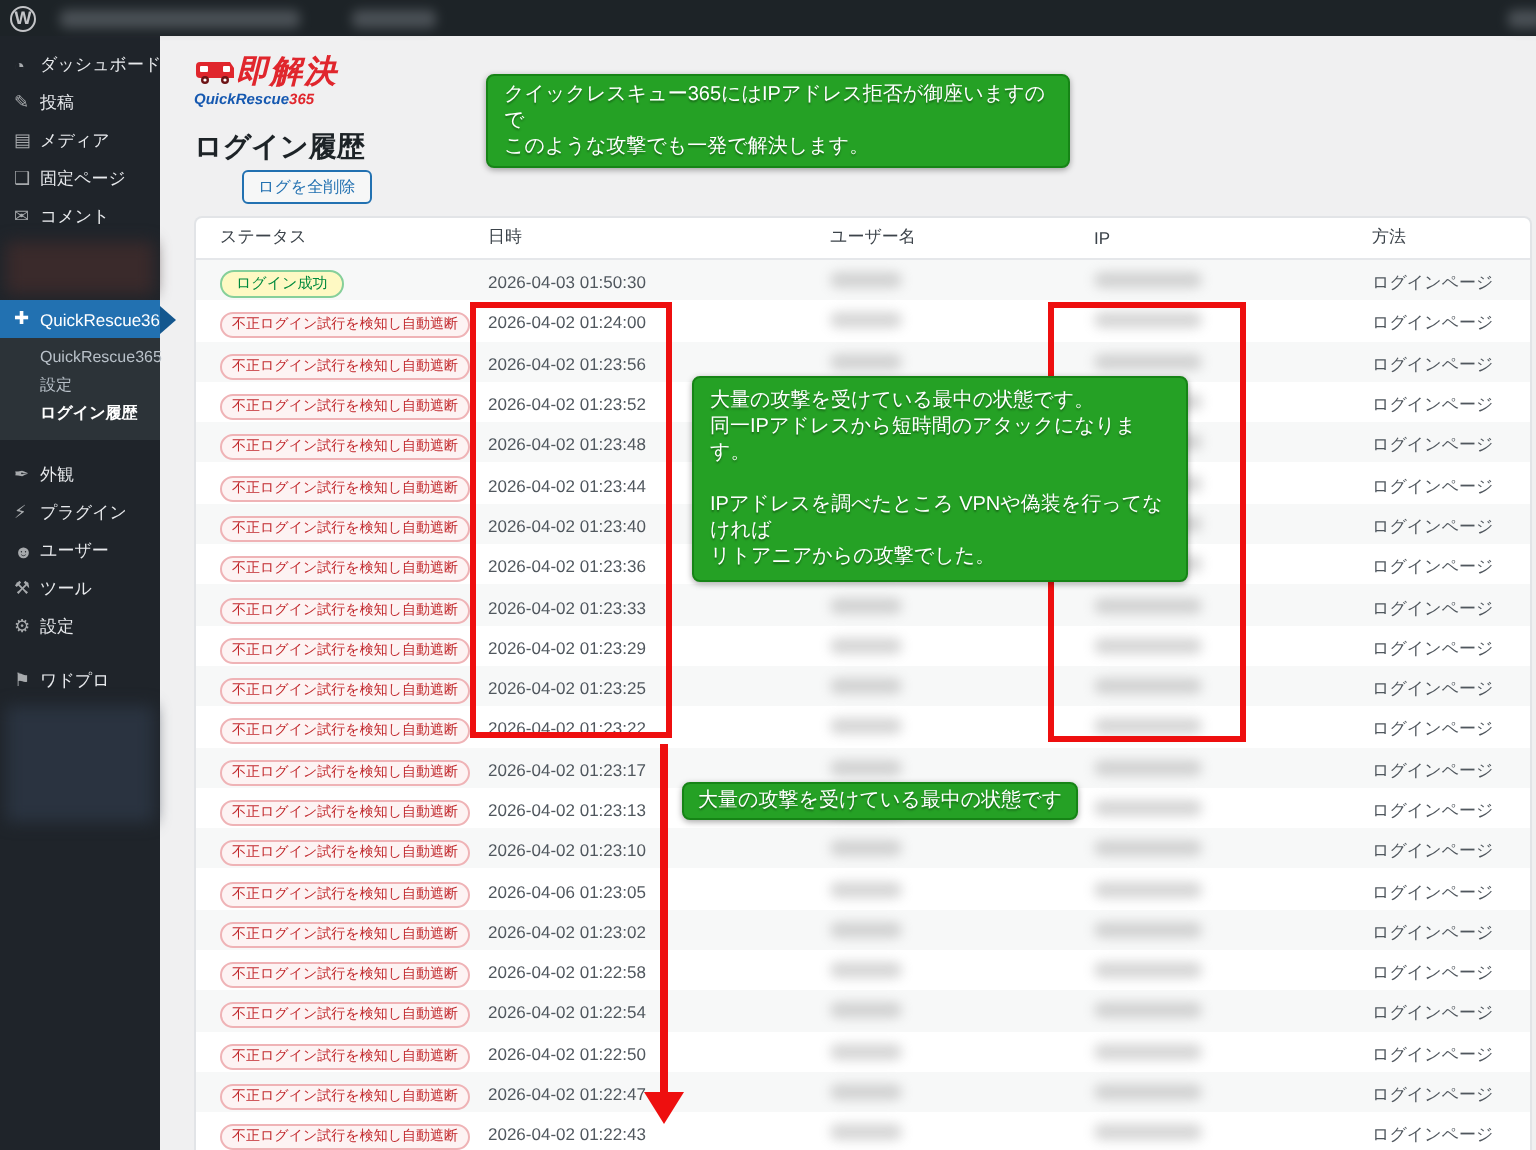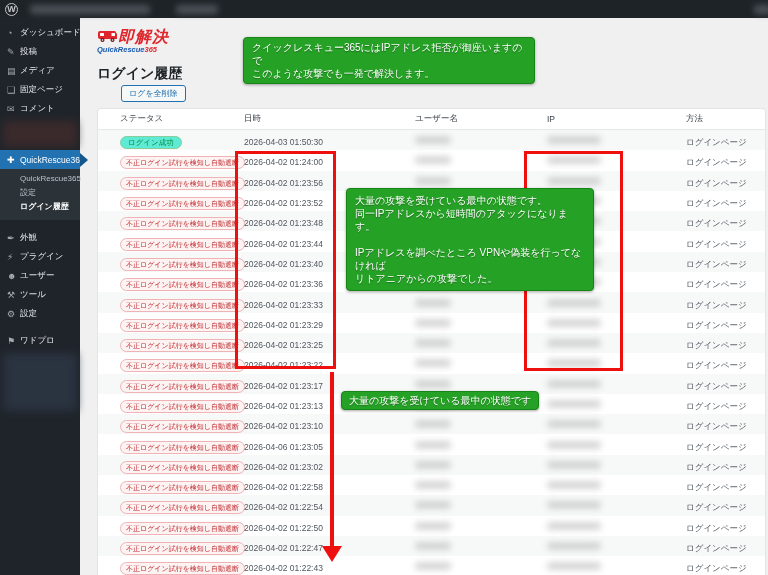--- a/index.html
+++ b/index.html
@@ -41,23 +41,23 @@
   .page-title{position:absolute;left:17px;top:47px;font-size:14px;font-weight:bold;color:#1d2327;}
   .delete-btn{position:absolute;left:17px;top:67px;font-size:8px;color:#2271b1;background:#f6f7f7;border:1px solid #2271b1;border-radius:3px;padding:2px 7px;cursor:pointer;font-family:Liberation Serif, serif;margin-left:24px;}
   
   .card{position:absolute;left:17px;top:90px;right:2px;bottom:0;background:#fff;border:1px solid #e2e4e7;border-bottom:none;border-radius:4px 4px 0 0;overflow:hidden;}
   .t-head,.t-row{display:grid;grid-template-columns:146px 171px 132px 139px 1fr;align-items:center;}
   .t-head{height:21px;border-bottom:1px solid #e5e7ea;}
   .t-head .cell{font-size:8.5px;color:#3c434a;}
   .t-row{height:20.3px;}
   .t-row:nth-child(odd){background:#f7f8f8;}
   .cell{padding-left:0;}
-  .cell.c-status{padding-left:22px;}
+  .cell.c-status{padding-left:12px;}
   .badge{display:inline-block;border-radius:999px;white-space:nowrap;line-height:1;}
-  .badge.success{font-size:7.5px;color:#008a3d;background:#5eead4;border:1px solid #86cf9a;padding:2px 7px;}
+  .badge.success{font-size:7.5px;color:#008a3d;background:#fef9c3;border:1px solid #86cf9a;padding:2px 7px;}
   .badge.fail{font-size:7px;color:#c22a2e;background:#fdf3f3;border:1px solid #efb3b6;padding:2px 5px;}
   .dt{font-size:8.5px;color:#50575e;}
   .method{font-size:8.5px;color:#50575e;}
   .redact{background:#a3a3a3;border-radius:4px;filter:blur(3px);opacity:.45;height:8px;}
   .redact.user{width:36px;}
   .redact.ip{width:54px;}
   
   .overlay{position:absolute;z-index:40;}
   .green-box{background:#25a125;border:1px solid #168416;border-radius:4px;color:#fff;font-weight:normal;font-size:10px;line-height:13px;white-space:pre-line;text-shadow:0 1px 1px rgba(0,0,0,.35);box-shadow:0 1px 3px rgba(0,0,0,.35);}
   .gb-top{left:243px;top:37px;width:292px;padding:3px 8px;}

